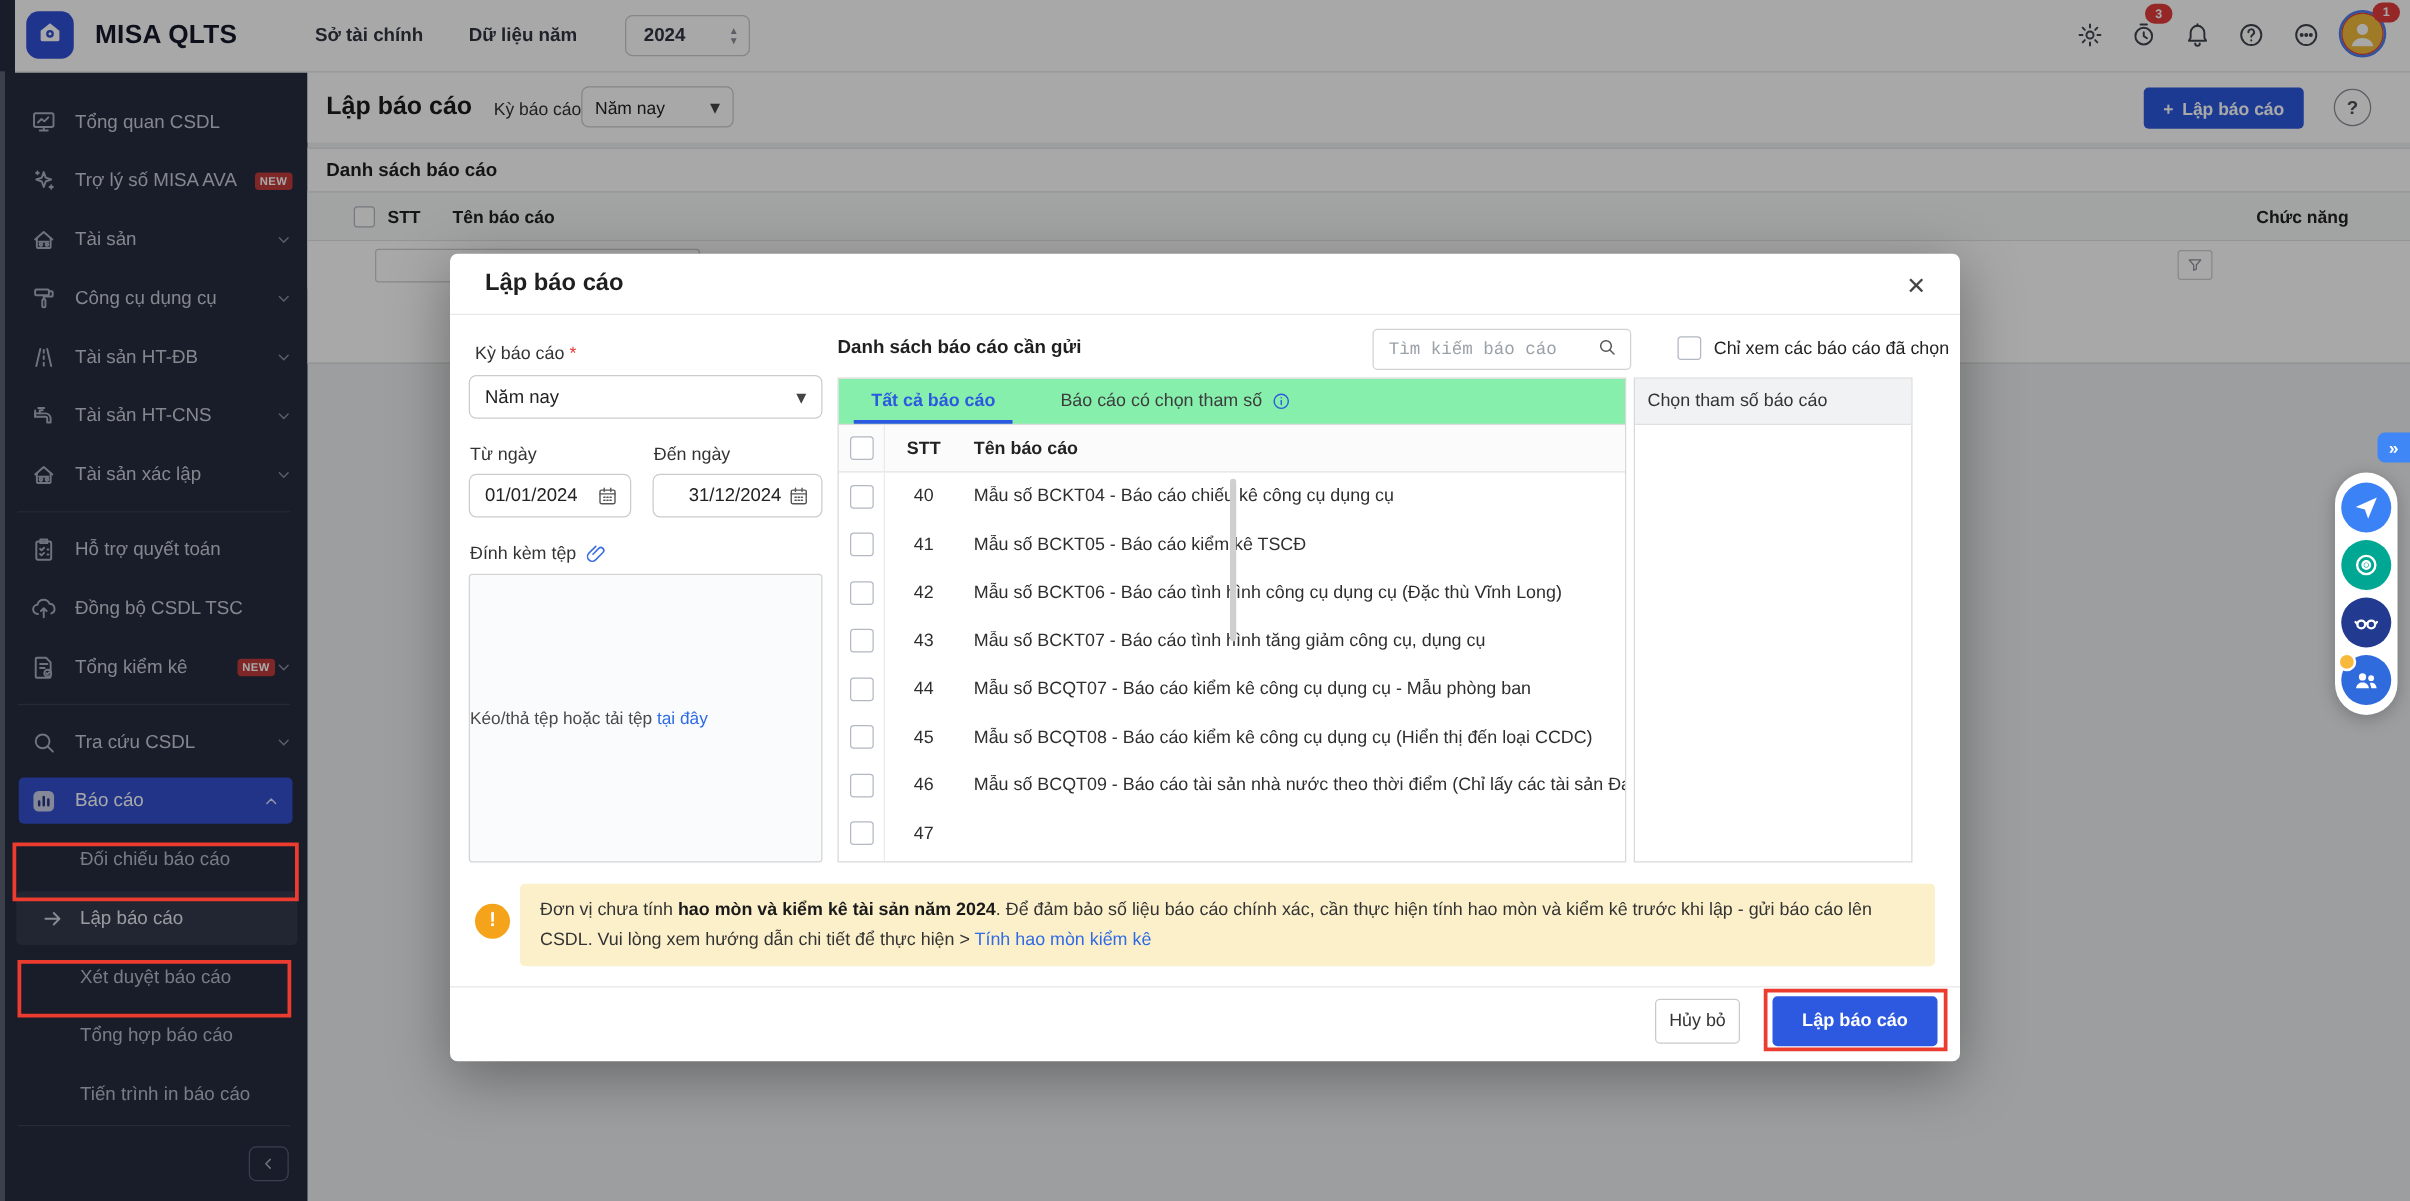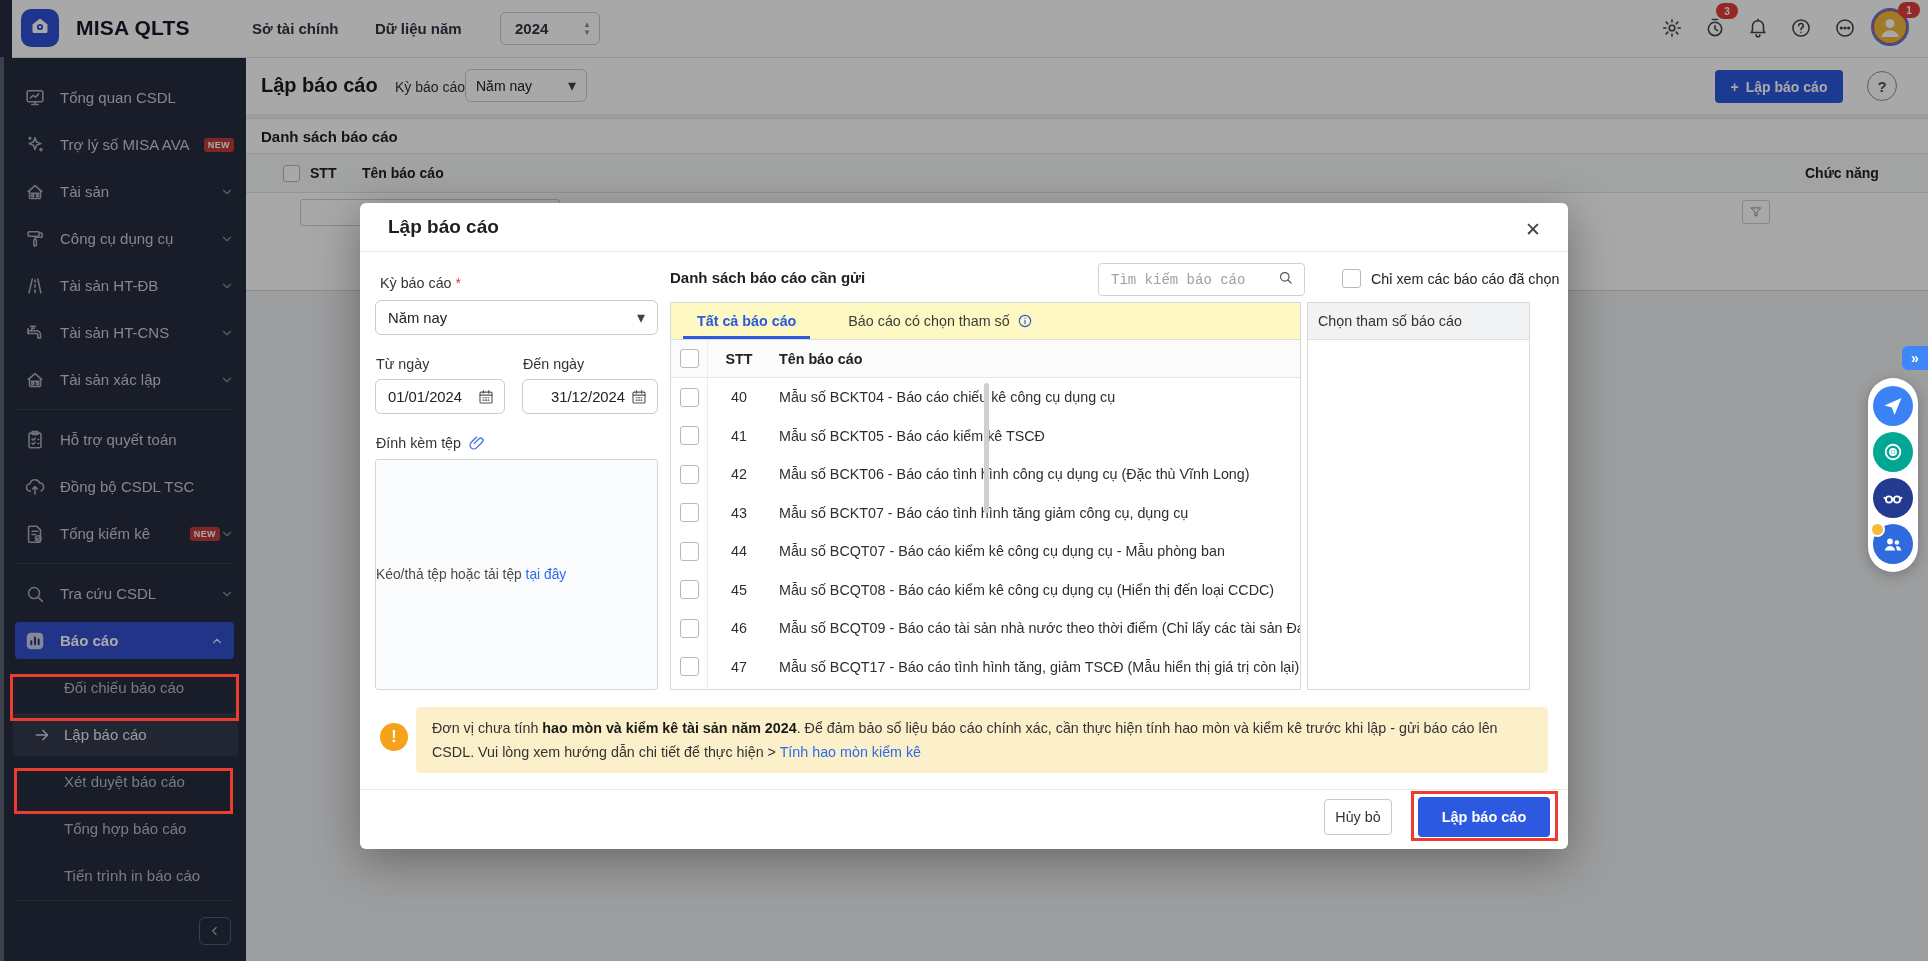--- a/index.html
+++ b/index.html
@@ -25,21 +25,21 @@
   .avatar svg{width:30px;height:30px}
   
   .left-strip{left:0;top:57px;width:4px;height:904px;background:#5b6172;z-index:2}
   .sidebar{position:absolute;top:57px;left:0;width:246px;bottom:0;background:#262b3f;z-index:1;padding-top:17px}
   .si{height:47px;display:flex;align-items:center;padding:0 12px 0 24px;color:#c9cdd8;font-size:15px;cursor:pointer;white-space:nowrap}
   .si .ic{width:22px;height:22px;margin-right:14px;color:#a9afbe;flex:none;display:flex}
   .si .ic svg{width:22px;height:22px}
   .si .lbl{flex:1;overflow:hidden;text-overflow:ellipsis}
   .si .chev{width:14px;height:14px;color:#8a90a0;flex:none}
   .si .chev svg{width:14px;height:14px}
-  .si.active{background:#3350cf;border-radius:4px;margin:5px 12px 5px 15px;height:37px;padding:0 10px 0 9px;color:#fff;font-weight:700}
+  .si.active{background:#3350cf;border-radius:4px;margin:5px 12px 5px 15px;height:37px;padding:0 10px 0 9px;color:#fff;font-weight:400}
   .si.active .chev{color:#dfe4ff}
   .badge-new{background:#c13a3a;color:#fff;font-size:9px;font-weight:700;padding:2px 4px;border-radius:3px;margin-left:8px;letter-spacing:.4px;flex:none}
   .sdiv{height:1px;background:#394050;margin:6px 14px}
   .sub{height:47px;display:flex;align-items:center;padding-left:64px;color:#b7bcc8;font-size:15px;cursor:pointer;white-space:nowrap}
   .sub.active{background:#333a4d;border-radius:4px;margin:2px 8px 2px 13px;height:43px;padding-left:20px;color:#e9ebf2}
   .sub.active .arr{width:20px;height:20px;margin-right:11px;color:#cfd4e0}
   .sub.active .arr svg{width:20px;height:20px}
   .collapse-btn{left:199px;top:860px;width:32px;height:28px;border:1px solid #596078;border-radius:6px;color:#aab0bf;display:flex;align-items:center;justify-content:center;background:transparent}
   .collapse-btn svg{width:14px;height:14px}
   
@@ -67,21 +67,21 @@
   .flabel{font-size:14.3px;color:#333}
   .req{color:#e23c3c}
   .val{font-size:14.8px;color:#222}
   .dropzone{left:15px;top:256px;width:283px;height:231px;border:1px solid #d4d4d4;border-radius:3px;background:#fafbfc;display:flex;align-items:center;justify-content:flex-start;font-size:13.8px;color:#4a4a4a;text-align:center}
   .link{color:#2e6be6;cursor:pointer}
   .searchbox{left:738px;top:60px;width:207px;height:33px;border:1px solid #d2d2d2;border-radius:4px;background:#fff;display:flex;align-items:center;padding:0 10px}
   .searchbox input{border:none;outline:none;flex:1;font-size:14px;color:#0f766e;font-family:Liberation Mono, monospace;background:transparent;min-width:0}
   .searchbox input::placeholder{color:#9ba1a8}
   .searchbox svg{width:17px;height:17px;color:#555;flex:none}
   .tablebox{left:310px;top:99px;width:631px;height:388px;border:1px solid #d9d9d9;background:#fff;overflow:hidden}
-  .tabsbar{height:36px;background:#fef9c3;border-bottom:1px solid #dcdcdc;display:flex;align-items:stretch}
+  .tabsbar{height:36px;background:#86efac;border-bottom:1px solid #dcdcdc;display:flex;align-items:stretch}
   .tab{display:flex;align-items:center;padding:0 26px;font-size:14.3px;color:#3c3c3c;position:relative;cursor:pointer;gap:7px}
   .tab.on{color:#2c59e0;font-weight:700}
   .tab.on::after{content:"";position:absolute;left:12px;right:12px;bottom:0;height:3px;background:#2c59e0}
   .tab .inf{width:16px;height:16px;color:#2c59e0}
   .tab .inf svg{width:16px;height:16px}
   .mthead,.trow{display:grid;grid-template-columns:37px 62px 1fr;align-items:center}
   .mthead{height:37px;background:#fbfbfc;border-bottom:1px solid #e4e4e4;font-weight:700;font-size:14.3px;color:#222}
   .trow{height:38.5px;font-size:14.3px;color:#2e2e2e}
   .ccell{display:flex;align-items:center;justify-content:center;height:100%;border-right:1px solid #ebebeb}
   .scell{text-align:center}
@@ -494,21 +494,20 @@
             <span class="cb"></span>
           </span>
           <span class="scell">46</span>
           <span class="ncell">Mẫu số BCQT09 - Báo cáo tài sản nhà nước theo thời điểm (Chỉ lấy các tài sản Đa...</span>
         </div>
         <div class="trow">
           <span class="ccell">
             <span class="cb"></span>
           </span>
           <span class="scell">47</span>
-          <span class="ncell">Mẫu số BCQT17 - Báo cáo tình hình tăng, giảm TSCĐ (Mẫu hiển thị giá trị còn lại)</span>
         </div>
         <div class="trow">
           <span class="ccell"></span>
           <span class="scell"></span>
           <span class="ncell"></span>
         </div>
       </div>
   </div>
   <div class="abs vthumb"></div>
 

